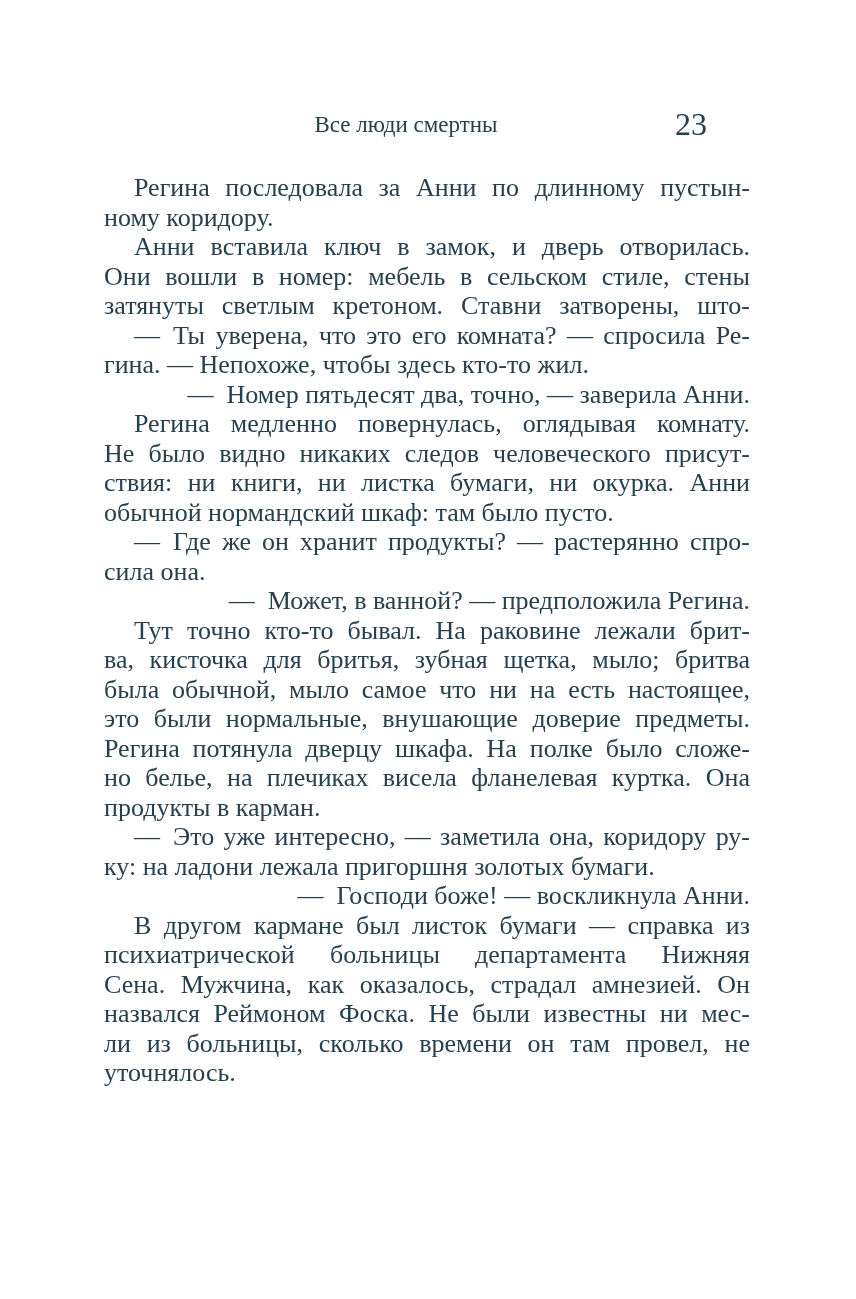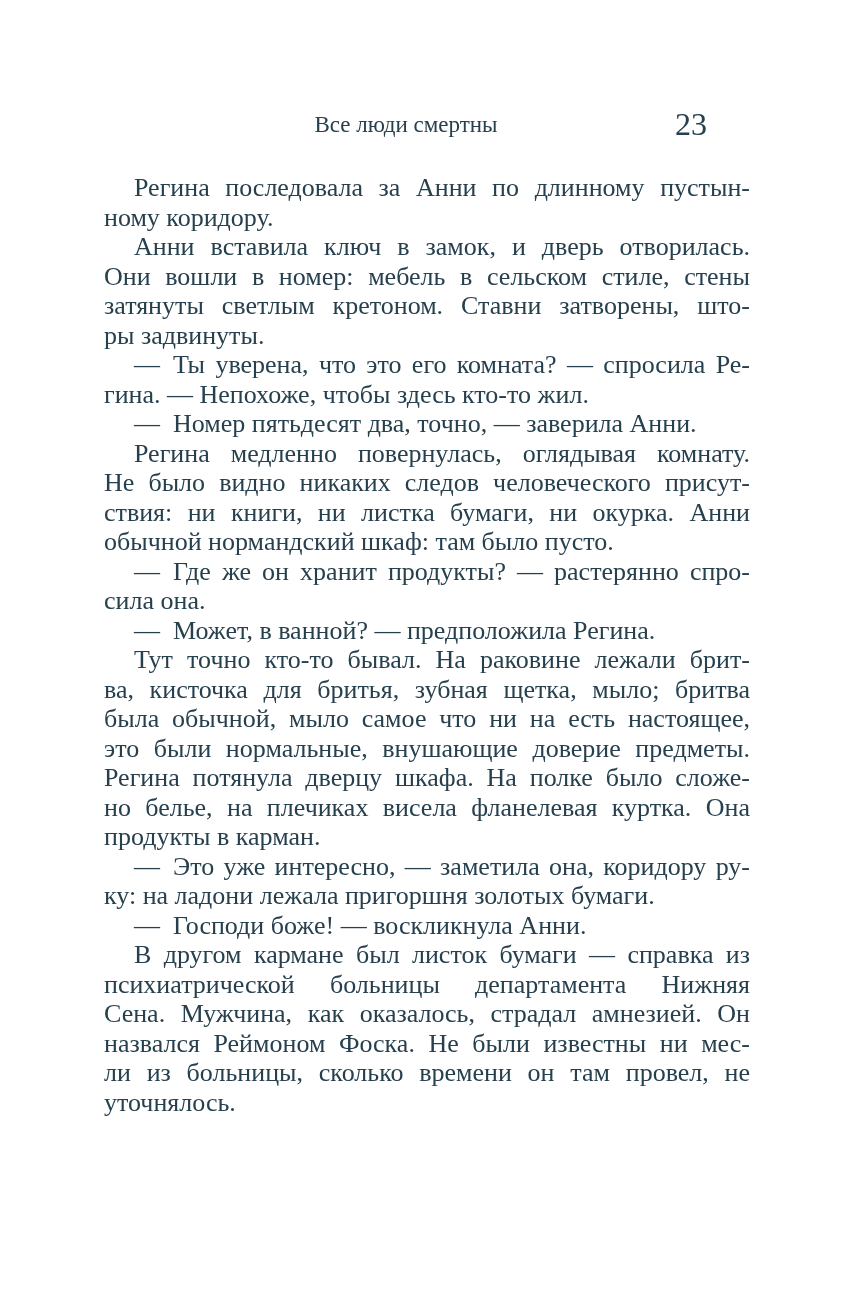--- a/index.html
+++ b/index.html
@@ -54,37 +54,37 @@
     height: 29.5px;
     overflow: hidden;
     text-align: left;
   }
   .line.just {
     text-align: justify;
     text-align-last: justify;
   }
   .line.first {
     text-indent: 30px;
+    text-align: right;
   }
 </style>
 </head>
 <body>
 
 <div class="page" style="--ink: #27404e; --paper: #ffffff;">
   <div class="header">
     <span class="running-title">Все люди смертны</span>
     <span class="page-number">23</span>
   </div>
   <div class="body-text" id="body-text">
       <div class="line first just">Регина последовала за Анни по длинному пустын-</div>
       <div class="line">ному коридору.</div>
       <div class="line first just">Анни вставила ключ в замок, и дверь отворилась.</div>
       <div class="line just">Они вошли в номер: мебель в сельском стиле, стены</div>
       <div class="line just">затянуты светлым кретоном. Ставни затворены, што-</div>
-      <div class="line">ры задвинуты.</div>
       <div class="line first just">— Ты уверена, что это его комната? — спросила Ре-</div>
       <div class="line">гина. — Непохоже, чтобы здесь кто-то жил.</div>
       <div class="line first">— Номер пятьдесят два, точно, — заверила Анни.</div>
       <div class="line first just">Регина медленно повернулась, оглядывая комнату.</div>
       <div class="line just">Не было видно никаких следов человеческого присут-</div>
       <div class="line just">ствия: ни книги, ни листка бумаги, ни окурка. Анни</div>
       <div class="line">обычной нормандский шкаф: там было пусто.</div>
       <div class="line first just">— Где же он хранит продукты? — растерянно спро-</div>
       <div class="line">сила она.</div>
       <div class="line first">— Может, в ванной? — предположила Регина.</div>

